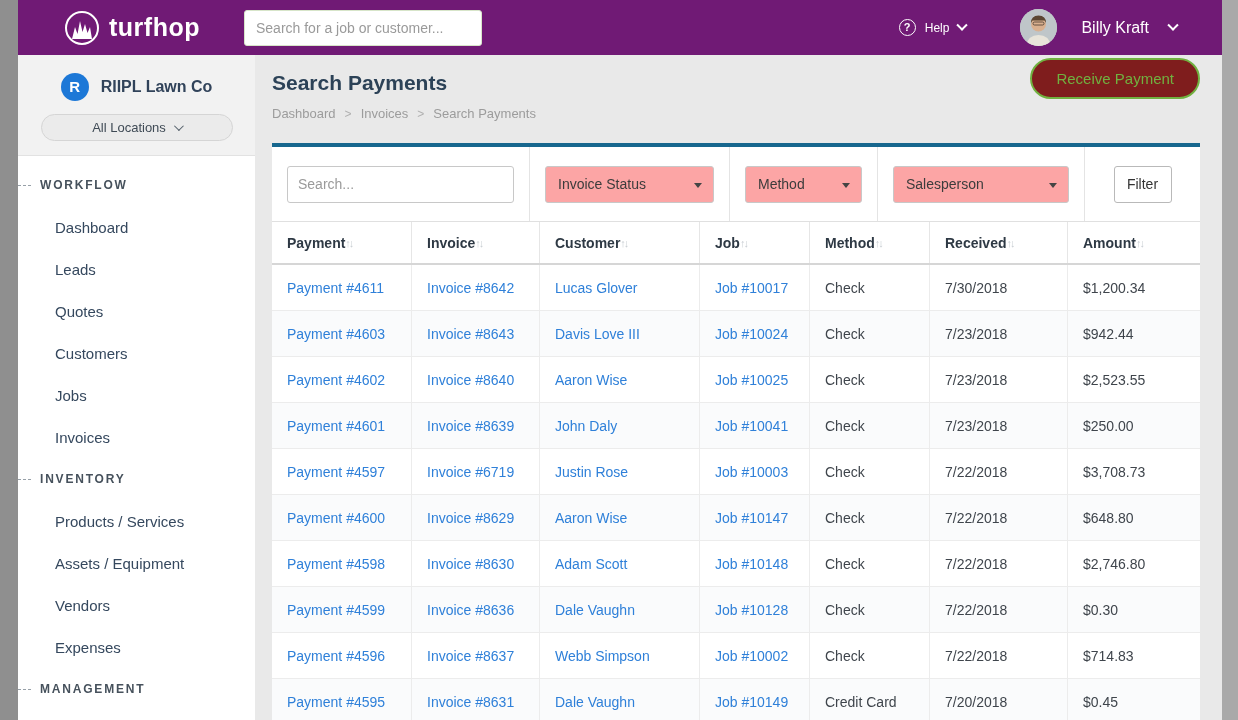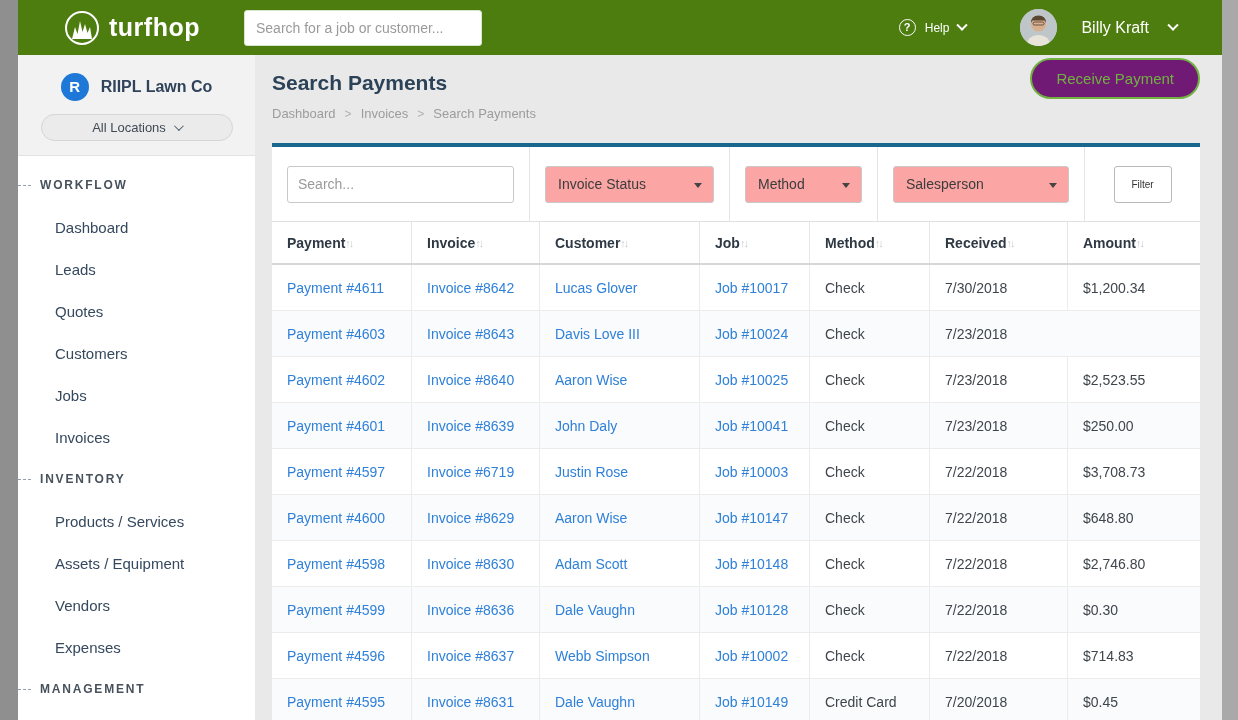--- a/index.html
+++ b/index.html
@@ -4,21 +4,21 @@
 <style>
   * { margin:0; padding:0; box-sizing:border-box; }
   html,body { width:1238px; height:720px; overflow:hidden; background:#e9e9e9;
               font-family:"Liberation Sans", sans-serif; }
   .viewport { display:flex; width:1238px; height:720px; }
   .edge-strip-left  { width:18px; background:#8f8f8f; flex:none; }
   .edge-strip-right { width:16px; background:#a9a9a9; flex:none; }
   .app { width:1204px; flex:none; display:flex; flex-direction:column; height:720px; }
 
   
-  .topbar { height:55px; background:#4d7c0f; display:flex; align-items:center;
+  .topbar { height:55px; background:#701a75; display:flex; align-items:center;
             padding:0 45px 0 47px; flex:none; }
   .brand { display:flex; align-items:center; gap:10px; }
   .brand-circle { width:34px; height:34px; border:2px solid #fff; border-radius:50%;
                   display:flex; align-items:flex-end; justify-content:center; overflow:hidden; }
   .brand-circle svg { display:block; margin-bottom:4px; }
   .brand-name { color:#fff; font-size:25px; font-weight:600; letter-spacing:.5px; }
   .top-search { margin-left:44px; width:238px; height:36px; border:1px solid #d7e5c9;
                 border-radius:3px; padding:0 11px; font-size:14px; color:#444;
                 background:#fff; outline:none; }
   .top-search::placeholder { color:#9a9a9a; }
@@ -58,42 +58,42 @@
 
   
   .main { flex:1; background:#e9e9e9; padding:0 22px 0 17px; position:relative; }
   .page-head { padding-top:16px; height:88px; position:relative; }
   .page-title { font-size:21px; font-weight:700; color:#2c4257; }
   .breadcrumb { margin-top:11px; font-size:13px; color:#9c9c9c; display:flex; gap:9px;
                 align-items:center; }
   .breadcrumb .crumb { color:#9c9c9c; cursor:pointer; }
   .breadcrumb .sep { color:#b0b0b0; font-size:12px; }
   .receive-btn { position:absolute; top:3px; right:0; height:41px; padding:0 24px;
-                 border:2px solid #71b140; border-radius:21px; background:#701a75;
+                 border:2px solid #71b140; border-radius:21px; background:#7f1d1d;
                  color:#71b140; font-size:15px; font-family:inherit; cursor:pointer; }
 
   .card { background:#fff; border-top:4px solid #17678e; }
 
   
   .filter-bar { display:grid; grid-template-columns:258px 200px 148px 207px auto; height:74px; }
   .filter-cell { border-right:1px solid #e4e4e4; display:flex; align-items:center;
                  padding:0 15px; }
   .filter-cell:last-child { border-right:none; justify-content:center; }
   .filter-search { width:100%; height:37px; border:1px solid #c8c8c8; border-radius:3px;
                    padding:0 10px; font-size:14px; color:#444; outline:none;
                    font-family:inherit; }
   .filter-search::placeholder { color:#9a9a9a; }
   .select-box { width:100%; height:37px; border:1px solid #c8c8c8; border-radius:3px;
                 display:flex; align-items:center; padding:0 12px; font-size:14px;
                 color:#3c3c3c; cursor:pointer; position:relative; background:#fca5a5; }
   .select-box::after { content:""; position:absolute; right:11px; top:16px;
                        border-left:4px solid transparent; border-right:4px solid transparent;
                        border-top:5px solid #444; }
   .filter-btn { width:58px; height:37px; border:1px solid #b9b9b9; border-radius:3px;
-                background:#fff; font-size:10px; color:#333; font-family:inherit;
+                background:#fff; font-size:14px; color:#333; font-family:inherit;
                 cursor:pointer; }
 
   
   .table { width:100%; }
   .thead { display:grid; grid-template-columns:140px 128px 160px 110px 120px 138px auto;
            height:44px; border-top:1px solid #e0e0e0; border-bottom:2px solid #d6d6d6; }
   .th { display:flex; align-items:center; padding:0 12px 0 15px; font-size:14px;
         font-weight:700; color:#2e3944; border-right:1px solid #e6e6e6;
         justify-content:flex-start; cursor:pointer; }
   .th:last-child { border-right:none; }
@@ -264,20 +264,21 @@
                   <div class="td">7/30/2018</div>
                   <div class="td">$1,200.34</div>
                 </div>
                 <div class="trow">
                   <div class="td link">Payment #4603</div>
                   <div class="td link">Invoice #8643</div>
                   <div class="td link">Davis Love III</div>
                   <div class="td link">Job #10024</div>
                   <div class="td">Check</div>
                   <div class="td">7/23/2018</div>
+                  <div class="td">$942.44</div>
                 </div>
                 <div class="trow">
                   <div class="td link">Payment #4602</div>
                   <div class="td link">Invoice #8640</div>
                   <div class="td link">Aaron Wise</div>
                   <div class="td link">Job #10025</div>
                   <div class="td">Check</div>
                   <div class="td">7/23/2018</div>
                   <div class="td">$2,523.55</div>
                 </div>

